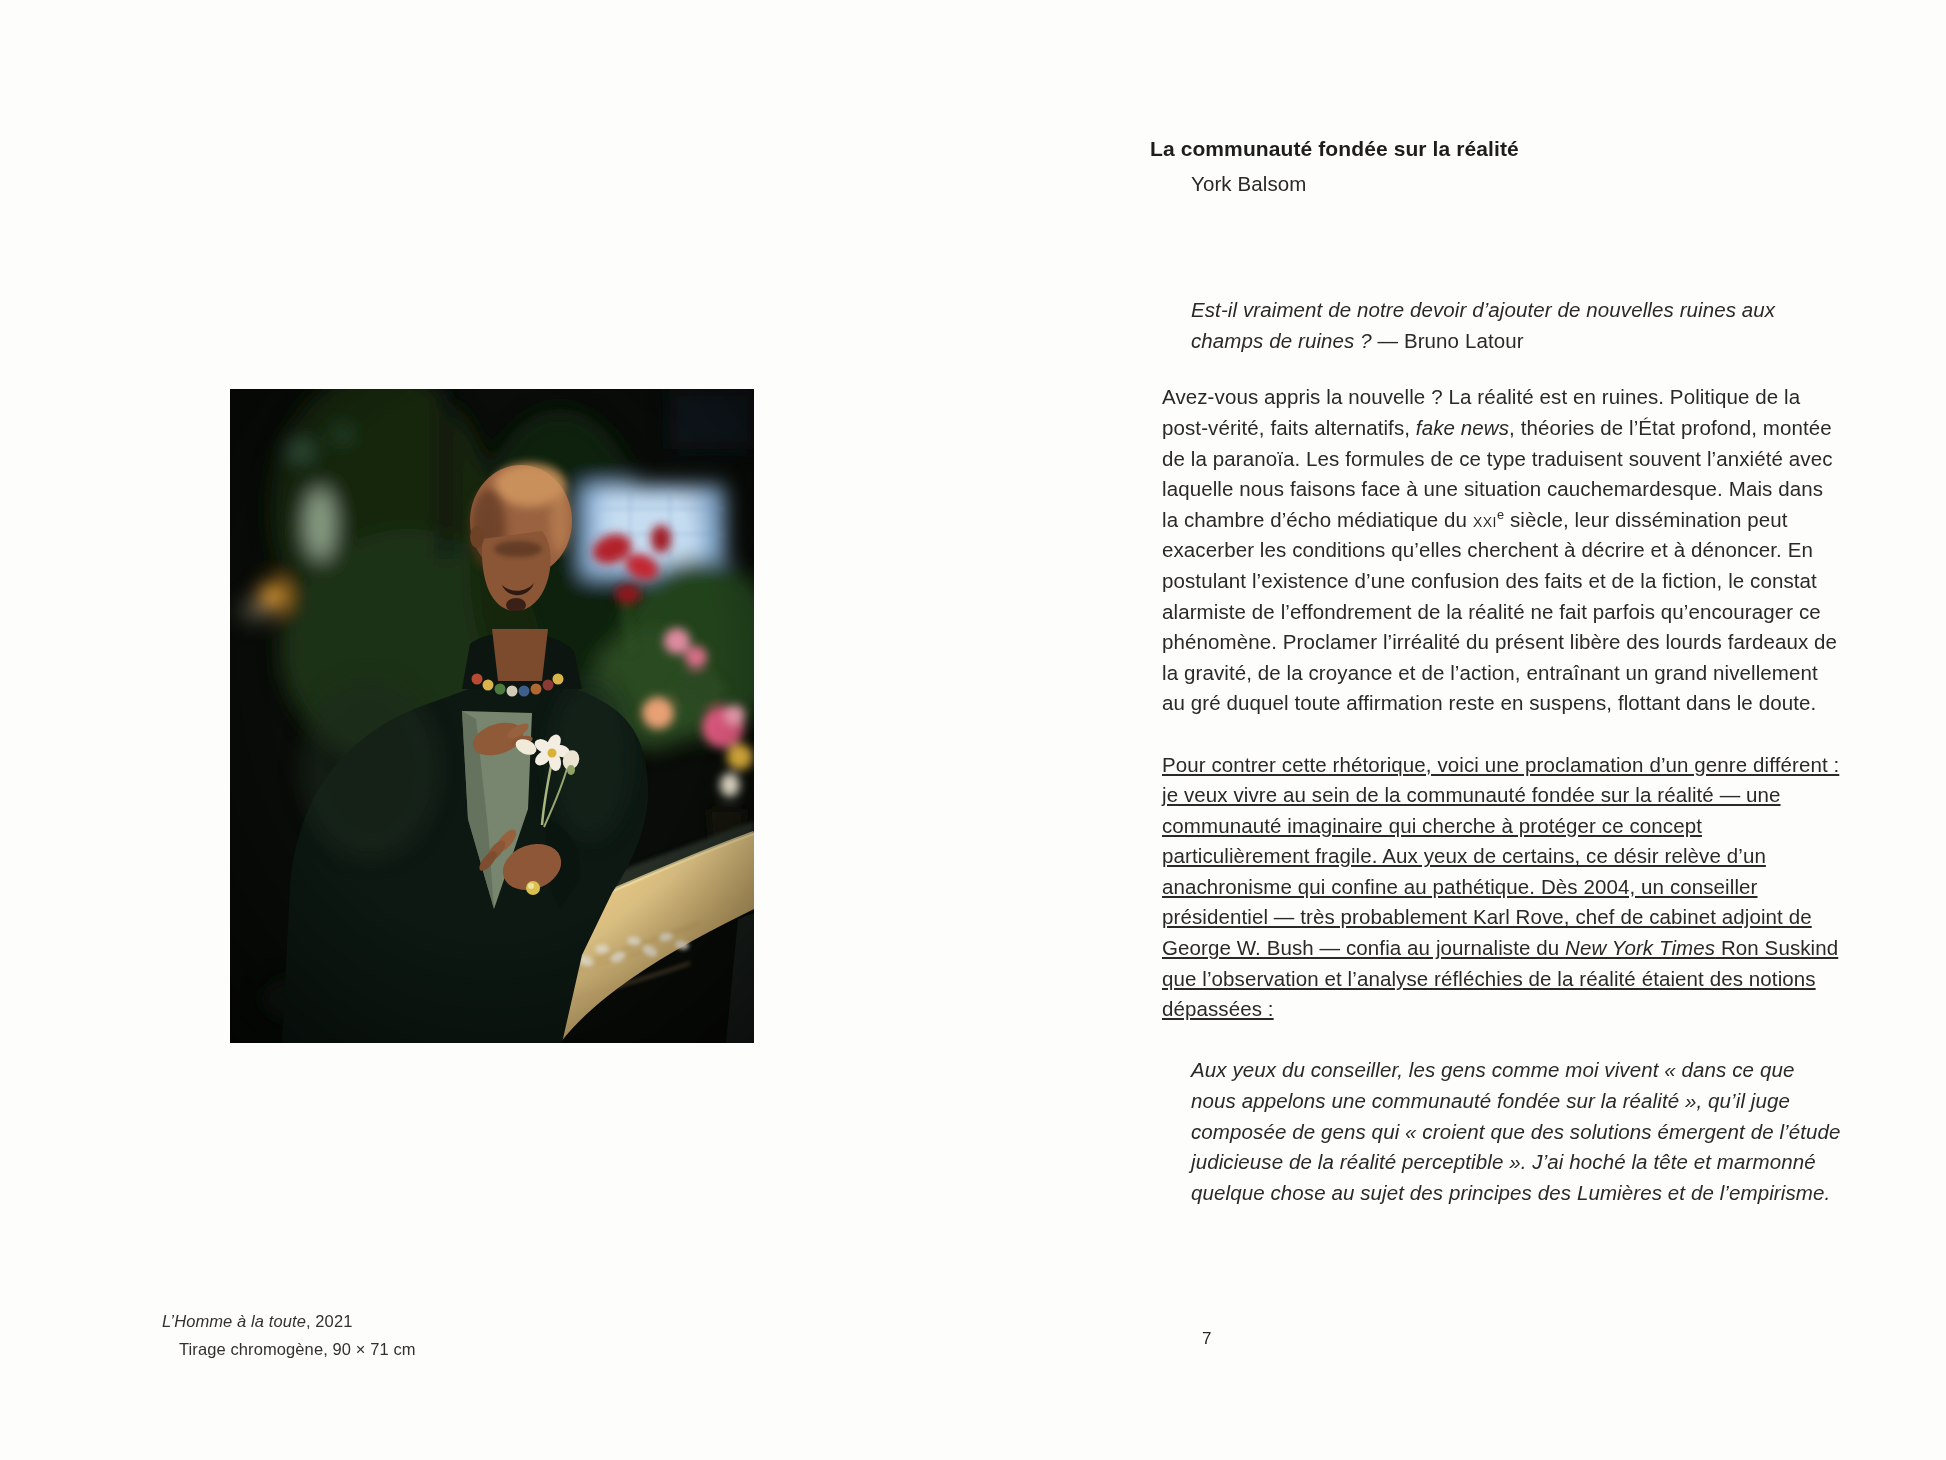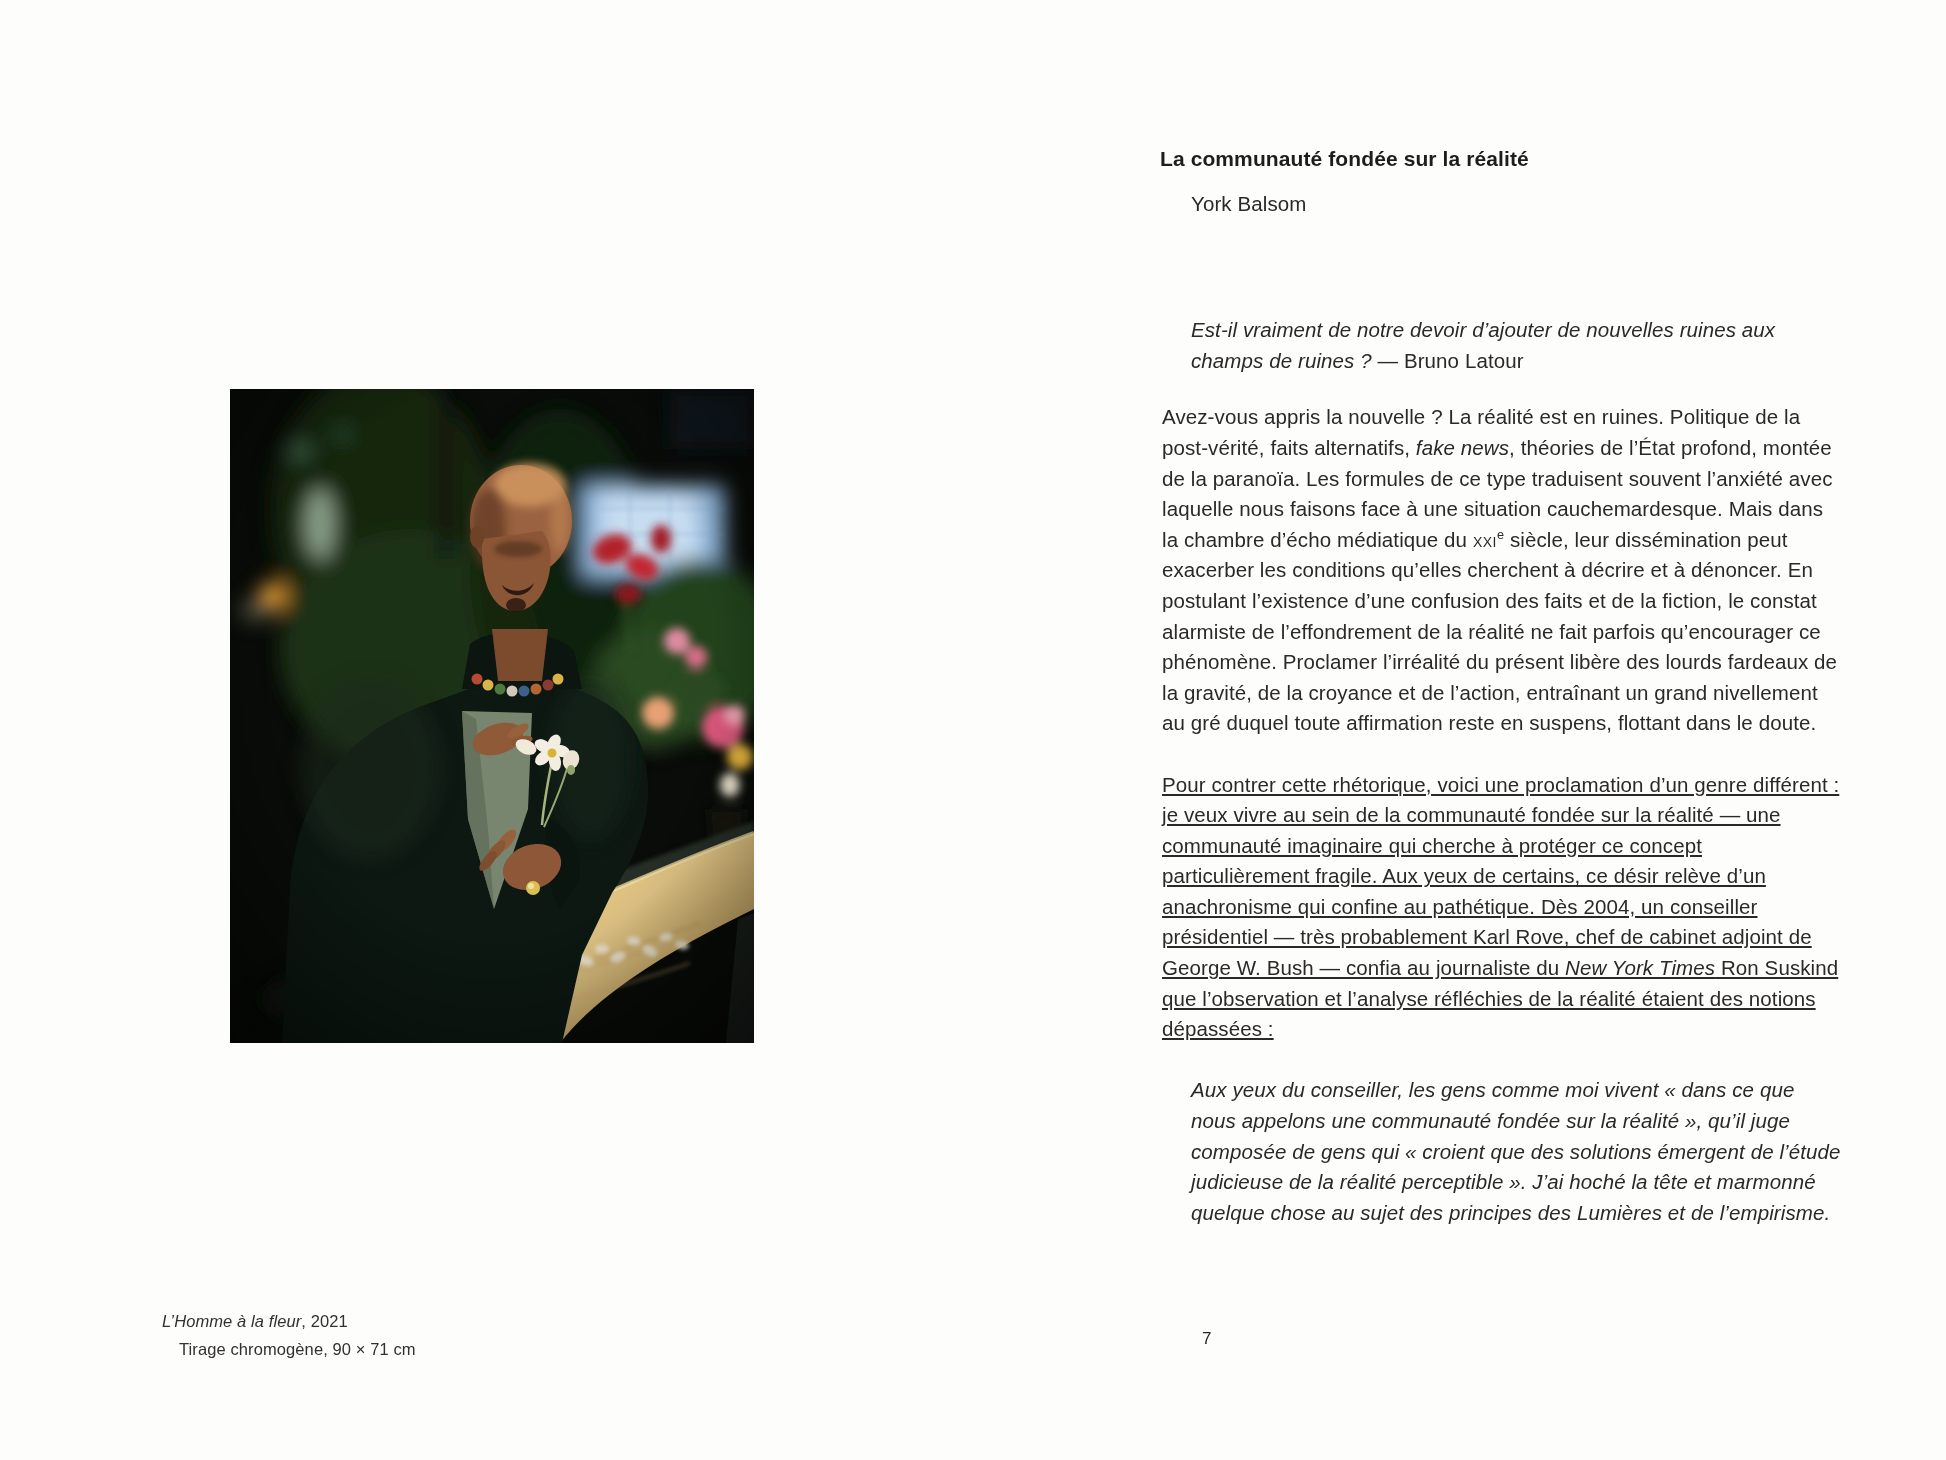--- a/index.html
+++ b/index.html
@@ -22,21 +22,21 @@
     font-size:16.5px;line-height:28px;color:#33312e;
     letter-spacing:0.1px;
   }
   .caption-line2{padding-left:17px;text-align:right;}
   
   .essay{
     position:absolute;left:1146px;top:130px;width:697px;
     font-size:20.5px;line-height:30.6px;letter-spacing:0.1px;
   }
   .essay-title{
-    font-size:21px;font-weight:700;margin:14px;line-height:30.6px;color:#1f1d1b;
+    font-size:21px;font-weight:700;margin:4px;line-height:30.6px;color:#1f1d1b;
   }
   .essay-author{padding-left:45px;}
   .epigraph{margin-top:96px;padding-left:45px;}
   .body-para{margin:26px 0 0 16px;}
   .body-para + .body-para{margin-top:30.6px;text-decoration:underline;}
   .quote{margin:30.6px 0 0 45px;font-style:italic;}
   .i{font-style:italic;}
   .sc{font-variant-caps:all-small-caps;letter-spacing:0.5px;}
   .sup{vertical-align:super;font-size:0.62em;line-height:0;}
   .folio{
@@ -194,21 +194,21 @@
       </g>
       <circle cx="322" cy="364" r="4.5" fill="#d9b23a"></circle>
       <ellipse cx="341" cy="371" rx="8" ry="10" fill="#ece4d2" transform="rotate(20 341 371)"></ellipse>
       <ellipse cx="341" cy="381" rx="4" ry="5" fill="#8fa368"></ellipse>
 
       <rect width="524" height="654" fill="url(#vign)"></rect>
     </svg>
   </figure>
 
   <div class="caption">
-    <div class="caption-line1"><span class="i">L’Homme à la fleur</span><span>, 2021</span></div>
+    <div class="caption-line1"><span class="i">L’Homme à la toute</span><span>, 2021</span></div>
     <div class="caption-line2">Tirage chromogène, 90 × 71 cm</div>
   </div>
 
   <main class="essay">
     <h1 class="essay-title">La communauté fondée sur la réalité</h1>
     <div class="essay-author">York Balsom</div>
 
     <div class="epigraph"><span class="i">Est-il vraiment de notre devoir d’ajouter de nouvelles ruines aux champs de ruines&nbsp;? </span><span>— Bruno Latour</span></div>
 
     <p class="body-para"><span>Avez-vous appris la nouvelle&nbsp;? La réalité est en ruines. Politique de la post-vérité, faits alternatifs, </span><span class="i">fake news</span><span>, théories de l’État profond, montée de la paranoïa. Les formules de ce type traduisent souvent l’anxiété avec laquelle nous faisons face à une situation cauchemardesque. Mais dans la chambre d’écho médiatique du </span><span class="sc">xxi</span><span class="sup">e</span><span> siècle, leur dissémination peut exacerber les conditions qu’elles cherchent à décrire et à dénoncer. En postulant l’existence d’une confusion des faits et de la fiction, le constat alarmiste de l’effondrement de la réalité ne fait parfois qu’encourager ce phénomène. Proclamer l’irréalité du présent libère des lourds fardeaux de la gravité, de la croyance et de l’action, entraînant un grand nivellement au gré duquel toute affirmation reste en suspens, flottant dans le doute.</span></p>

